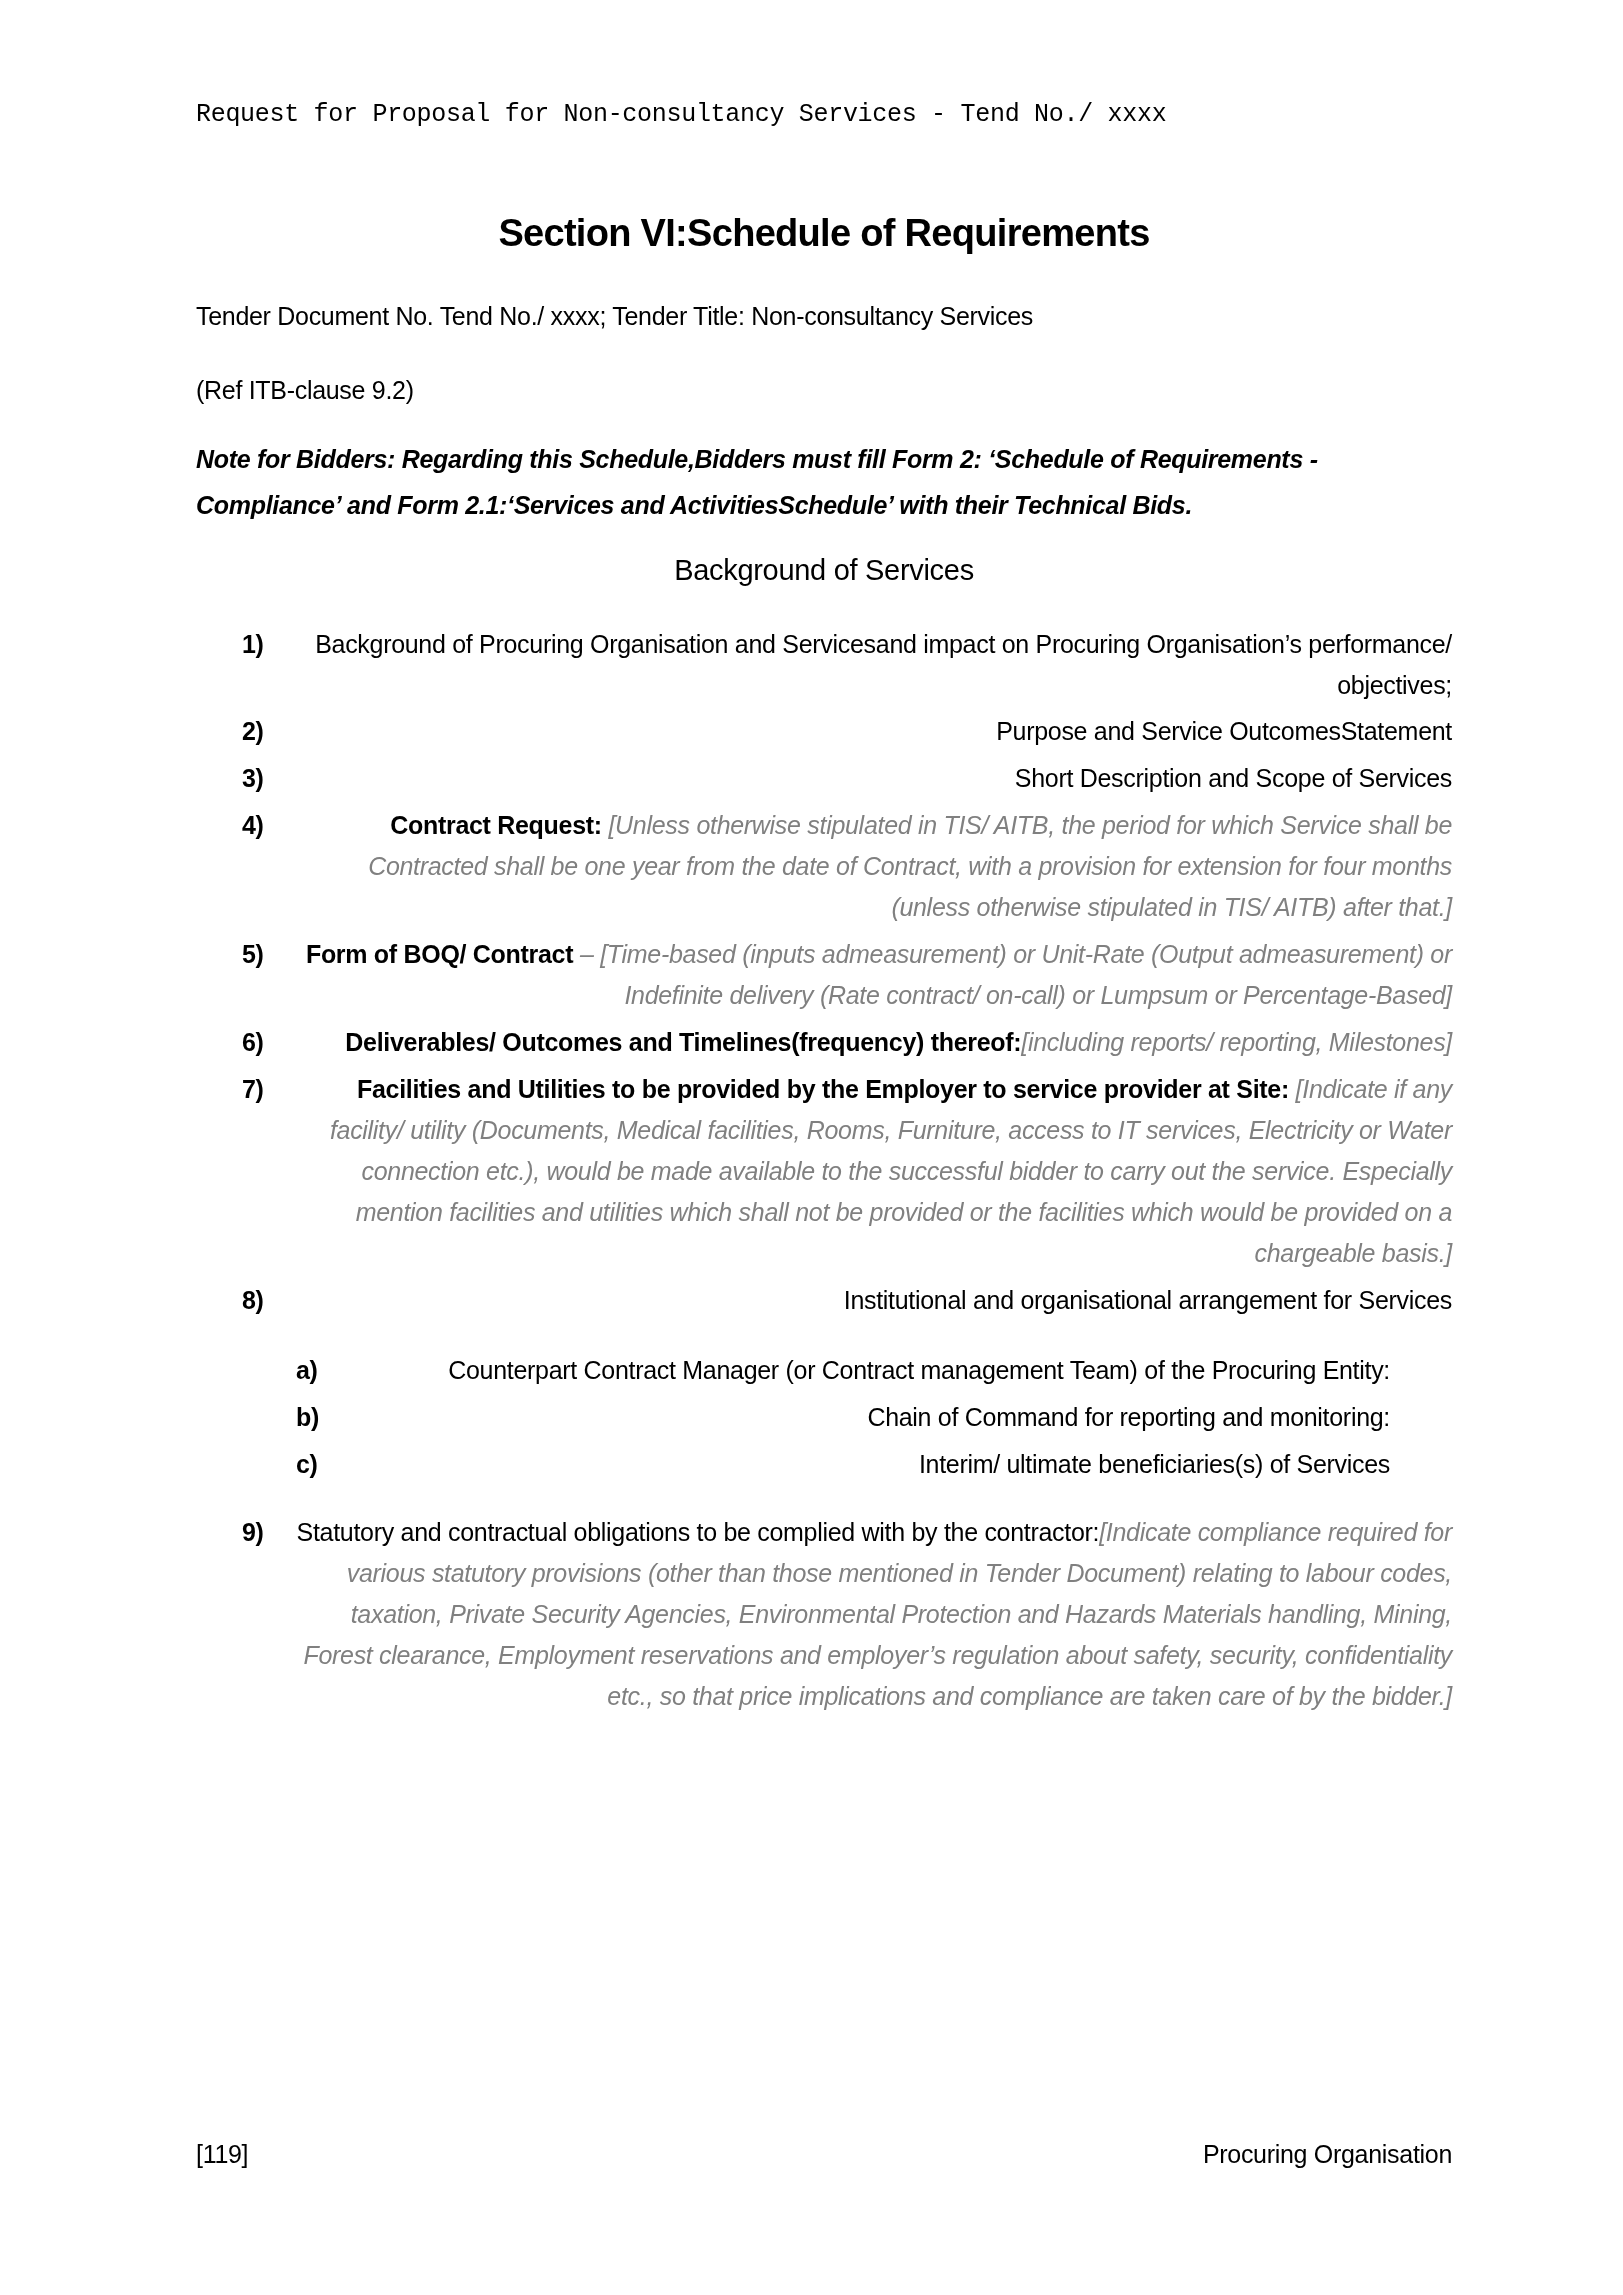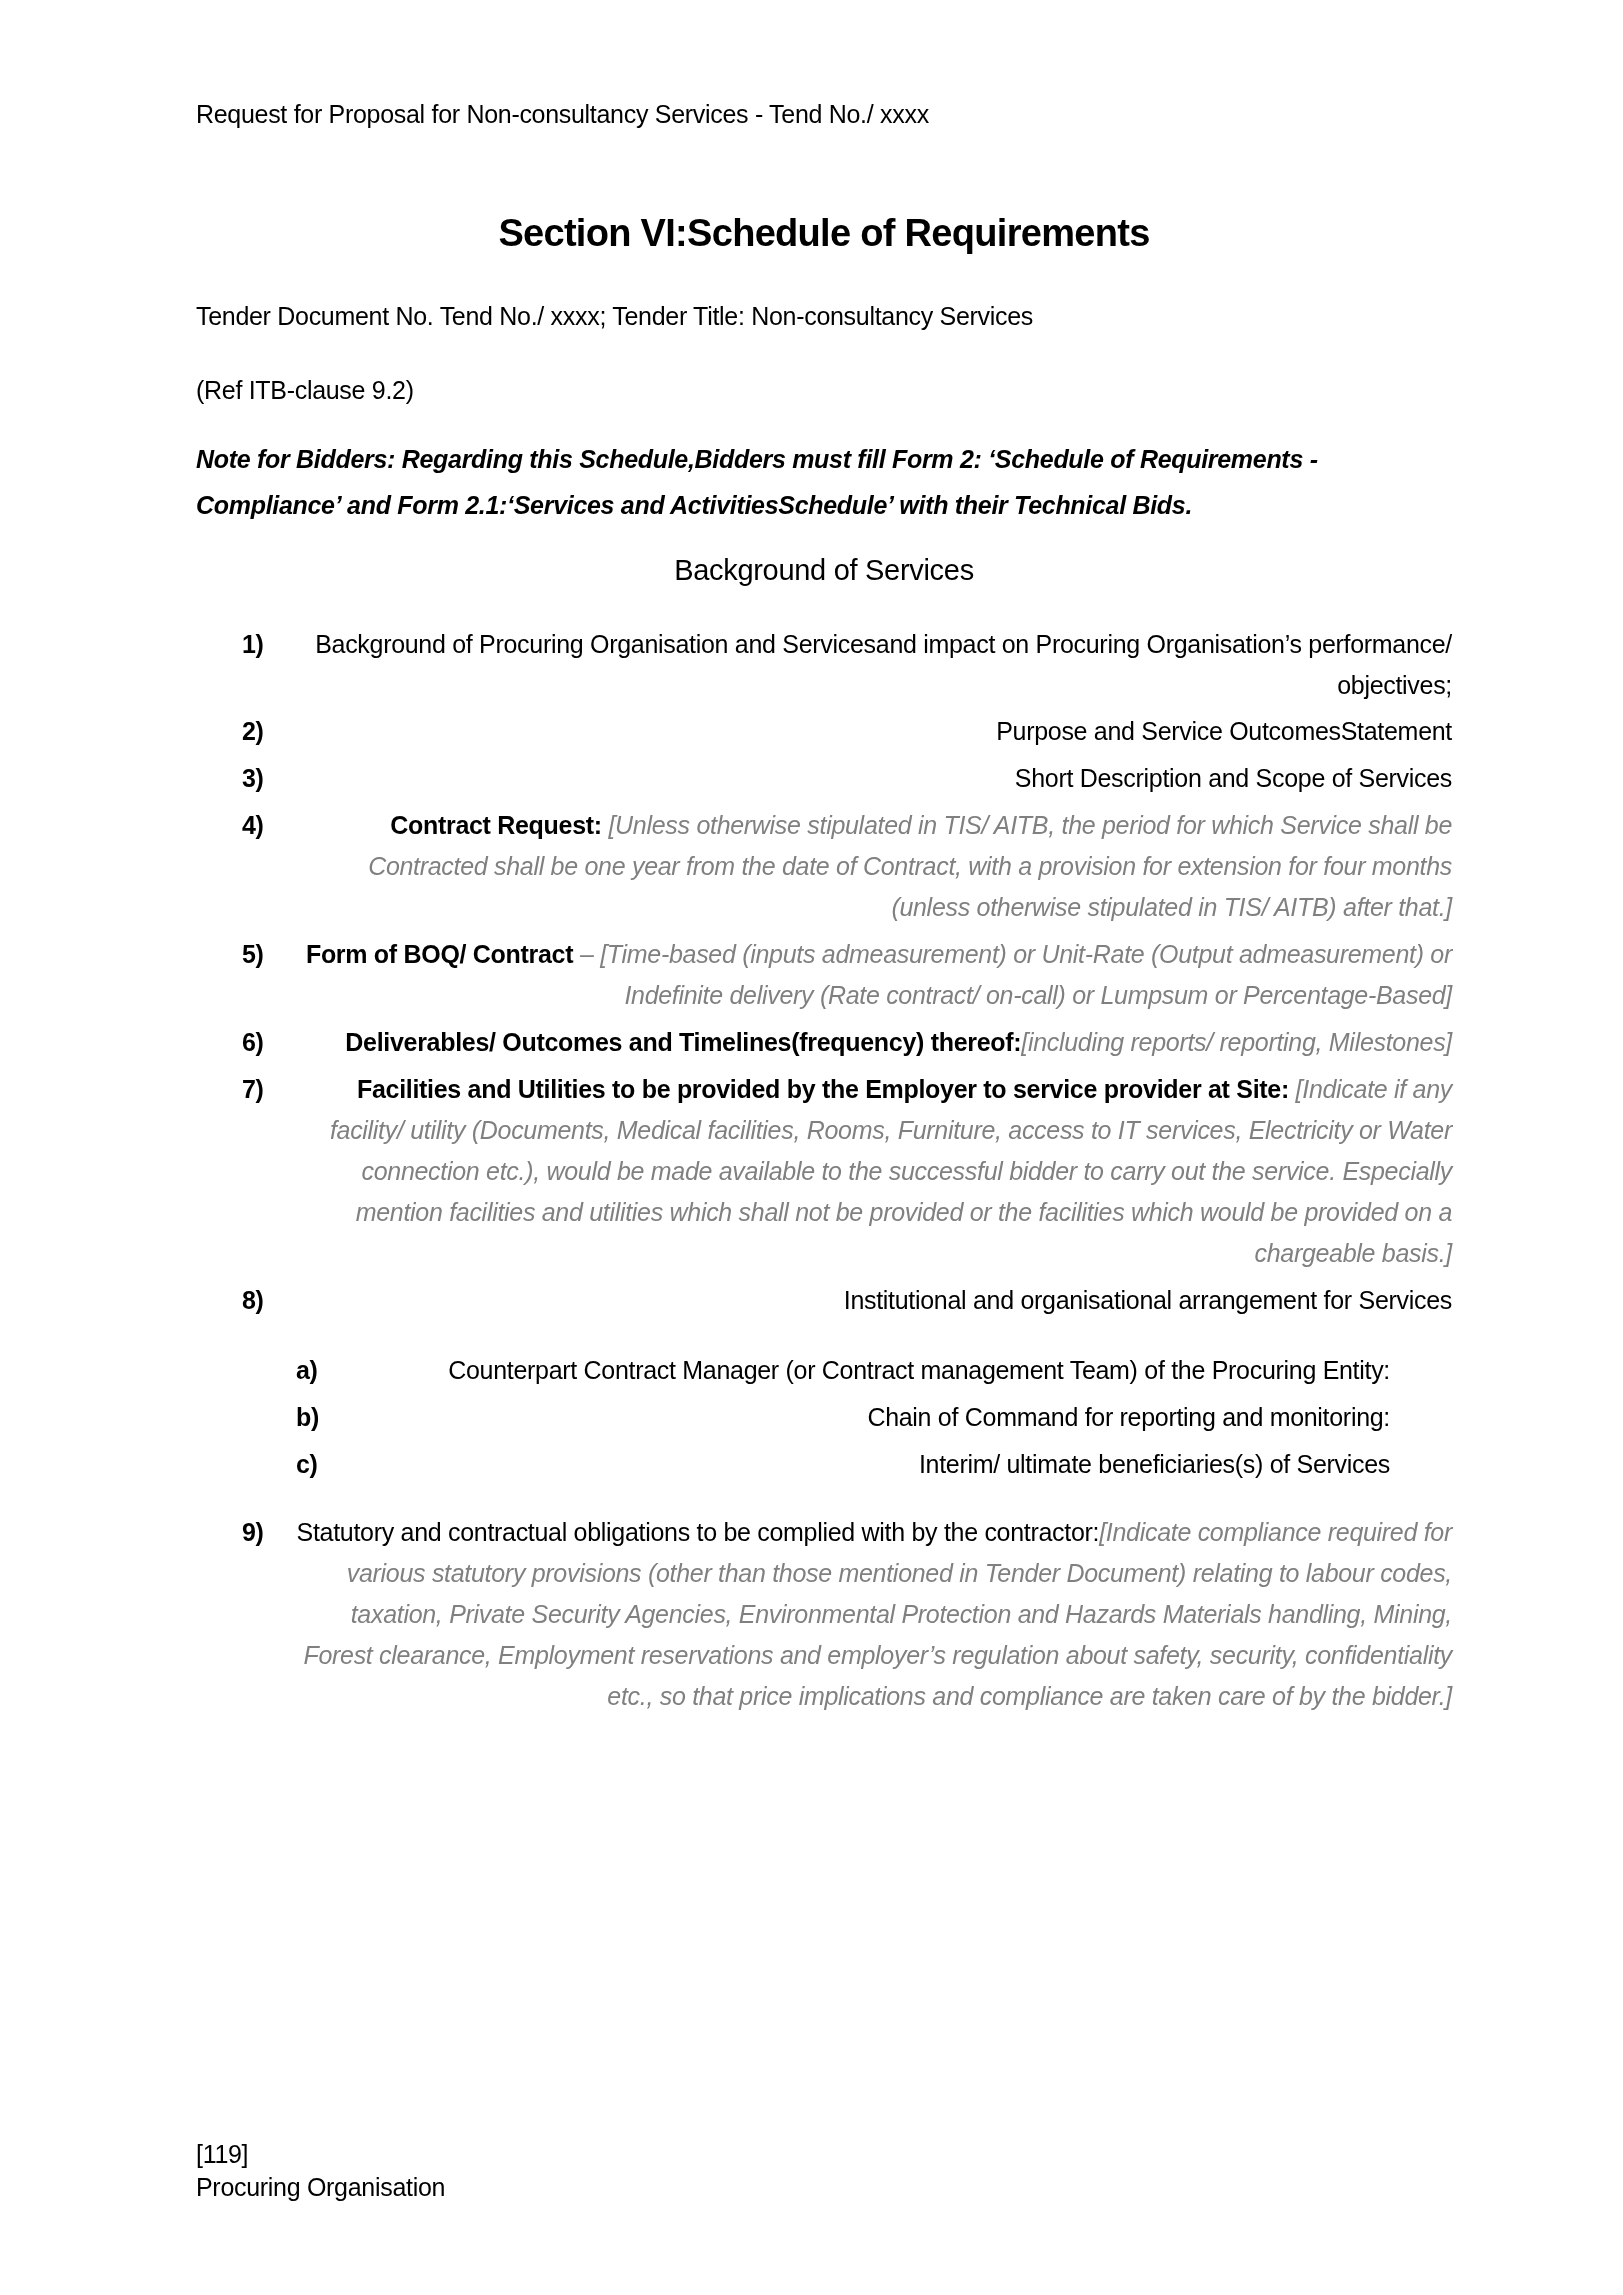--- a/index.html
+++ b/index.html
@@ -7,21 +7,21 @@
     position: relative;
     width: 1623px;
     height: 2295px;
     background: #ffffff;
     box-sizing: border-box;
     padding: 98px 171px 0 196px;
     font-family: "Liberation Sans", sans-serif;
     color: #000000;
     letter-spacing: -0.3px;
   }
-  .header { font-size: 25px; line-height: 33px; }
+  .header { font-size: 25px; line-height: 33px; font-family: Liberation Mono, monospace; }
   .title {
     margin: 77px 0 0 0;
     font-size: 38px;
     line-height: 50px;
     font-weight: bold;
     text-align: center;
     letter-spacing: -0.7px;
   }
   .para { margin: 0; font-size: 25px; line-height: 34px; }
   .p-tender { margin-top: 41px; }
@@ -50,21 +50,20 @@
   .sublist .content { max-width: 1021px; }
   .footer {
     position: absolute;
     top: 2138px;
     left: 196px;
     right: 171px;
     display: flex;
     justify-content: space-between;
     font-size: 25px;
     line-height: 33px;
-    flex-direction: column;
   }
 </style>
 </head>
 <body>
 
 <div class="page">
 
   <div class="header">
     <span>Request for Proposal for Non-consultancy Services - Tend No./ xxxx</span>
   </div>

